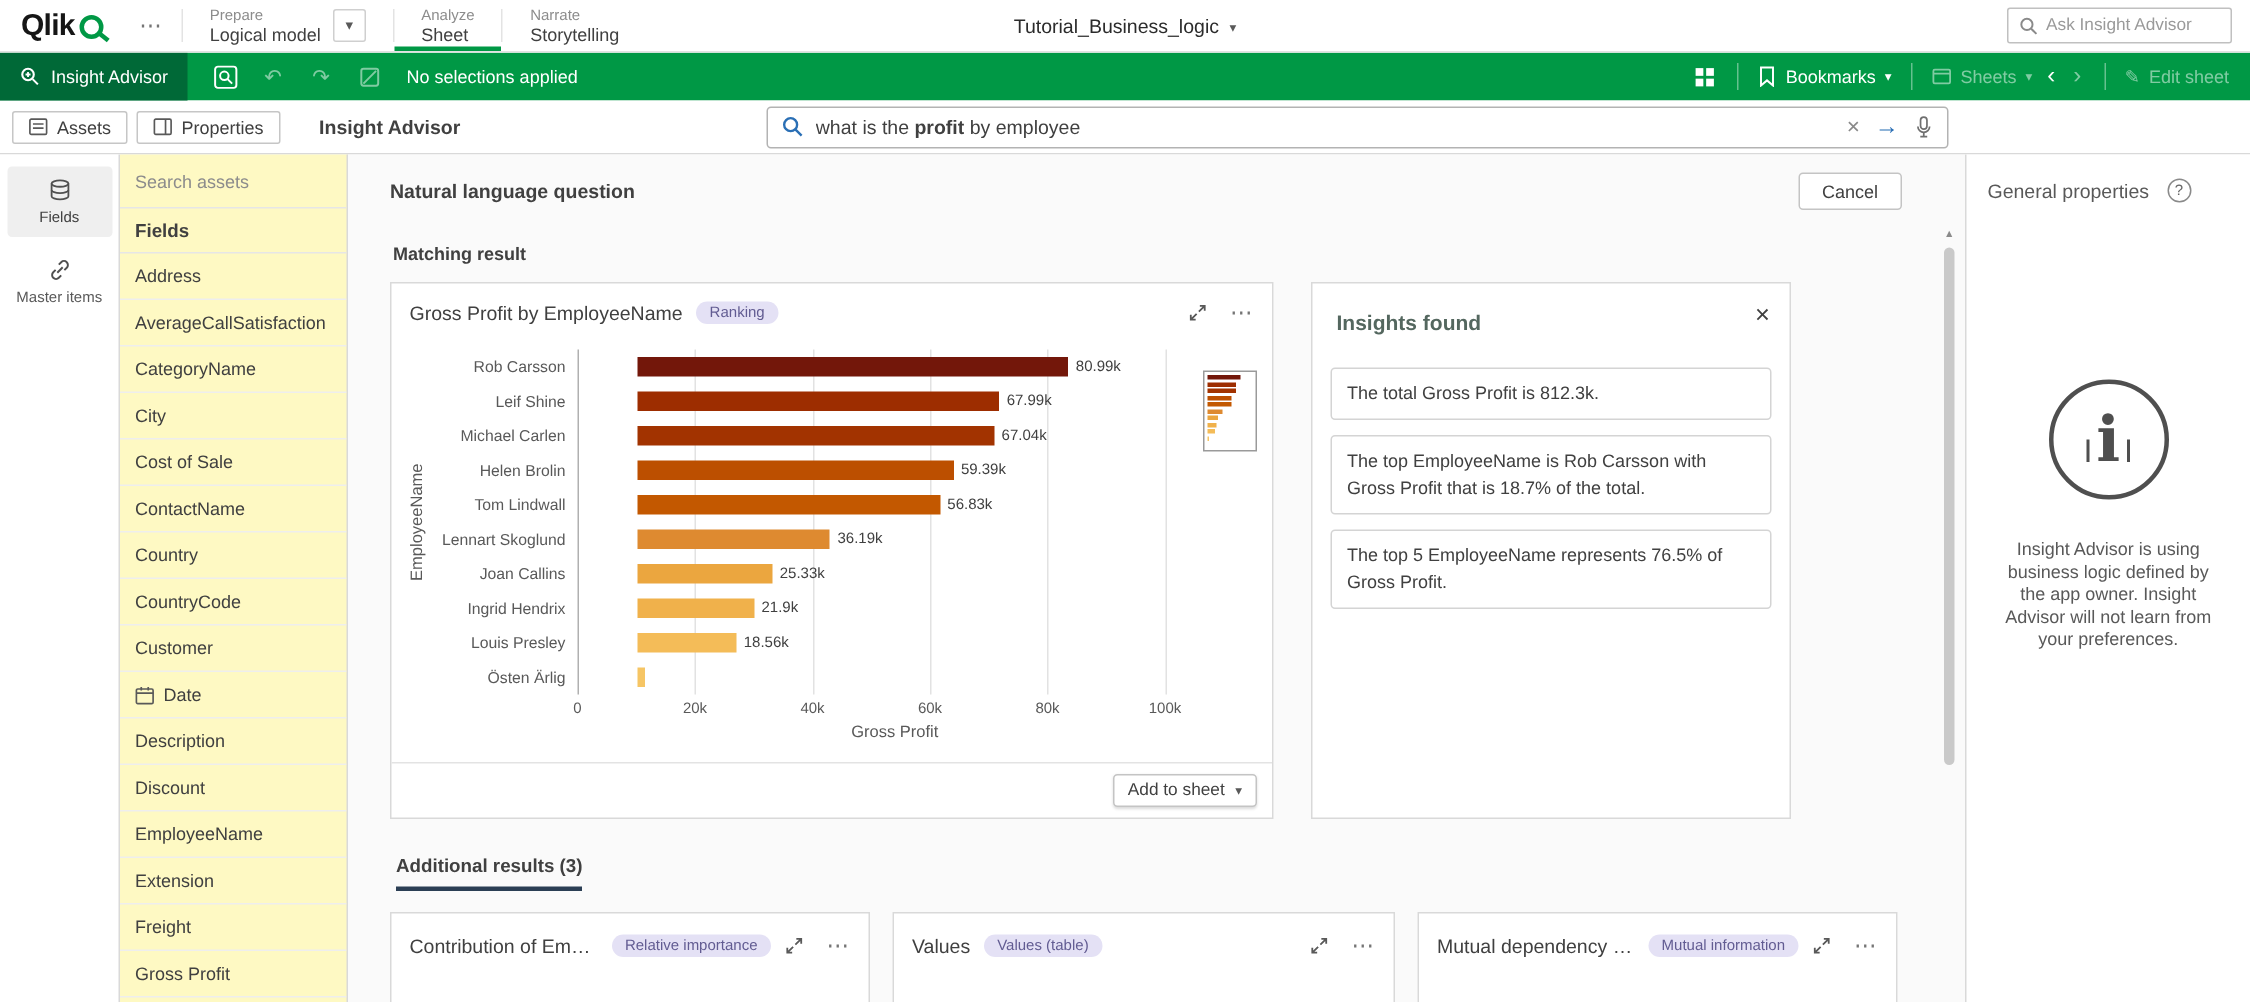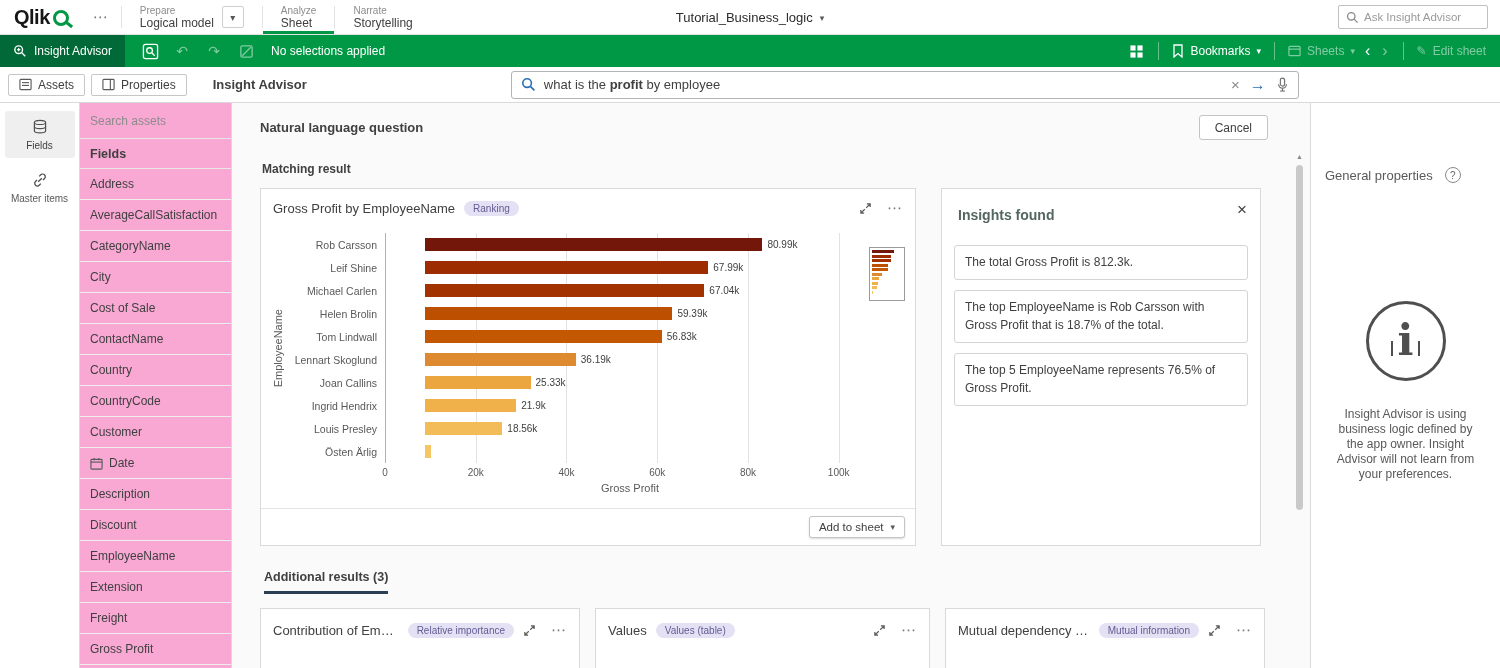--- a/index.html
+++ b/index.html
@@ -54,36 +54,36 @@
   .nlq-text{flex:1;font-size:13px;color:#404040;white-space:nowrap;overflow:hidden;}
   .nlq-x{color:#8a8a8a;font-size:15px;}
   .nlq-go{color:var(--blue);font-size:16px;font-weight:bold;margin:0 2px;}
 
   
   .content{display:flex;height:565px;align-items:stretch;}
   .rail{width:80px;border-right:1px solid #d9d9d9;background:#fff;display:flex;flex-direction:column;align-items:center;padding-top:8px;gap:6px;}
   .rail-item{width:70px;padding:8px 0 7px;display:flex;flex-direction:column;align-items:center;gap:5px;font-size:10px;color:#595959;border-radius:3px;text-align:center;}
   .rail-item.sel{background:#efefef;color:#404040;}
 
-  .assets{width:152px;border-right:1px solid #d9d9d9;background:#f9a8d4;overflow:hidden;}
+  .assets{width:152px;border-right:1px solid #d9d9d9;background:#fef9c3;overflow:hidden;}
   .assets-search{height:36px;display:flex;align-items:center;padding:0 10px;border-bottom:1px solid #e6e6e6;}
   .assets-search input{border:none;outline:none;width:100%;font-family:"Liberation Sans",sans-serif;font-size:12px;background:transparent;color:#404040;}
   .assets-search input::placeholder{color:#8c8c8c;}
   .assets-head{height:30px;display:flex;align-items:center;padding:0 10px;font-weight:bold;font-size:12.5px;border-bottom:1px solid #e6e6e6;color:#404040;}
   .field-item{height:31px;display:flex;align-items:center;gap:6px;padding:0 10px;border-bottom:1px solid #eeeeee;font-size:12px;color:#404040;white-space:nowrap;overflow:hidden;}
 
   .main{flex:1;background:#fafafa;position:relative;overflow:hidden;}
   .main-inner{padding:12px 42px 0 28px;}
   .mh{display:flex;align-items:center;justify-content:space-between;margin-bottom:22px;}
   .mh-title{font-size:13px;font-weight:bold;color:#404040;}
   .cancel-btn{height:25px;padding:0 15px;background:#fff;border:1px solid #c4c4c4;border-radius:3px;font-size:12px;color:#404040;}
   .match-label{font-weight:bold;margin:0 0 12px 2px;font-size:12px;}
   .results-row{display:flex;gap:25px;}
   .card{background:#fff;border:1px solid #d9d9d9;}
-  .chart-card{width:656px;height:358px;display:flex;flex-direction:column;}
+  .chart-card{width:589px;height:358px;display:flex;flex-direction:column;}
   .card-head{display:flex;align-items:center;padding:10px 12px 4px;gap:9px;}
   .card-title{font-size:13px;color:#404040;white-space:nowrap;overflow:hidden;text-overflow:ellipsis;}
   .badge{background:var(--badge-bg);color:var(--badge-tx);font-size:10px;padding:2px 9px;border-radius:9px;white-space:nowrap;}
   .head-icons{margin-left:auto;display:flex;align-items:center;gap:15px;}
   .chart-body{flex:1;position:relative;padding:2px 12px 0 6px;}
   .chart-flex{display:flex;height:230px;margin-top:10px;}
   .ytitle{width:22px;display:flex;align-items:center;justify-content:center;}
   .ytitle span{writing-mode:vertical-rl;transform:rotate(180deg);font-size:11px;color:#595959;}
   .cat-col{width:96px;display:flex;flex-direction:column;}
   .cat-label{flex:1;display:flex;align-items:center;justify-content:flex-end;padding-right:8px;font-size:10.5px;color:#595959;white-space:nowrap;}
@@ -111,21 +111,21 @@
   .addl-tab{display:inline-block;margin:24px 0 0 4px;font-weight:bold;font-size:12.5px;padding-bottom:7px;border-bottom:3px solid var(--tab-ul);color:#404040;}
   .cards-row{display:flex;gap:15px;margin-top:14px;}
   .mini-card{height:120px;}
   .mini-card .card-head{padding-top:12px;}
 
   .vscroll{position:absolute;right:5px;top:52px;bottom:6px;width:10px;}
   .vscroll-up{position:absolute;top:-2px;left:1px;font-size:7px;color:#8a8a8a;}
   .vscroll-thumb{position:absolute;top:10px;height:345px;width:7px;left:1px;background:#c9c9c9;border-radius:4px;}
 
   .props{width:190px;border-left:1px solid #d9d9d9;background:#fff;padding:16px 14px;}
-  .props-head{display:flex;align-items:center;gap:12px;font-size:13px;color:#595959;margin-top:48px;}
+  .props-head{display:flex;align-items:center;gap:12px;font-size:13px;color:#595959;}
   .help-circ{width:16px;height:16px;border:1px solid #8a8a8a;border-radius:50%;display:flex;align-items:center;justify-content:center;font-size:10px;color:#666;}
   .ia-logo{margin:118px auto 26px;width:80px;height:80px;border:3px solid #4f4f4f;border-radius:50%;display:flex;align-items:center;justify-content:center;gap:5px;}
   .ia-logo .tickline{width:2px;height:15px;background:#4f4f4f;margin-top:14px;}
   .ia-logo .iglyph{font-family:"DejaVu Serif",serif;font-size:42px;font-weight:bold;color:#4f4f4f;line-height:1;}
   .props-desc{width:152px;margin:0 auto;text-align:center;font-size:12px;color:#595959;line-height:1.25;}
 </style>
 </head>
 <body>
 
 <div class="topbar">

